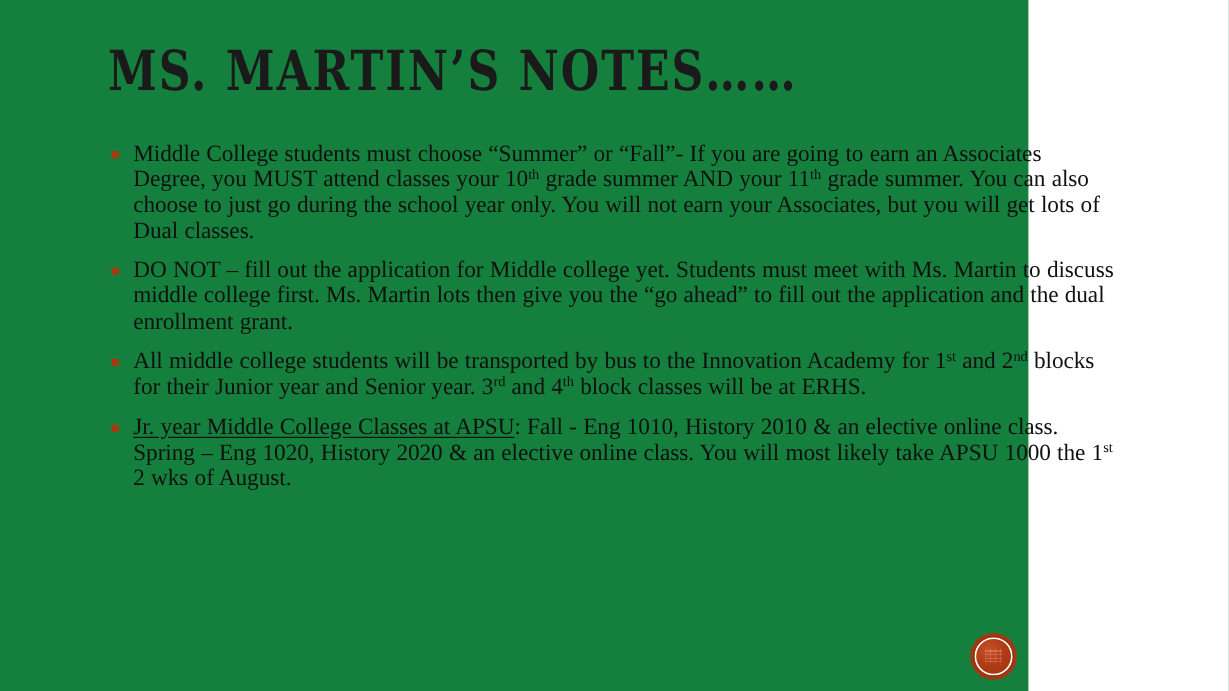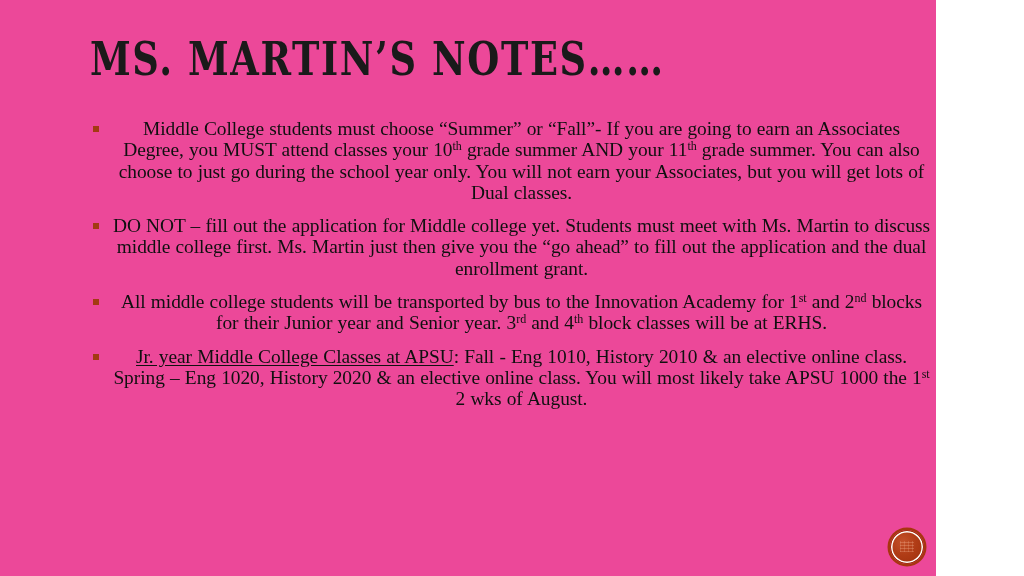--- a/index.html
+++ b/index.html
@@ -9,23 +9,23 @@
   }
   body {
     width: 1024px;
     height: 576px;
     background: #ffffff;
     font-family: "Liberation Serif", "DejaVu Serif", serif;
     overflow: hidden;
   }
   .slide {
     position: relative;
-    width: 936px;
+    width: 857px;
     height: 576px;
-    background: #ec4899;
+    background: #15803d;
   }
 
   
   .slide-title {
     position: absolute;
     left: 90px;
     top: 33px;
     width: 860px;
     font-family: "DejaVu Serif", "Liberation Serif", serif;
     font-weight: 700;
@@ -51,21 +51,21 @@
     list-style: none;
   }
   .note-item {
     position: relative;
     padding-left: 19px;
     margin: 0 0 12px 0;
     font-family: "Liberation Serif", "DejaVu Serif", serif;
     font-size: 19.4px;
     line-height: 21.3px;
     color: #101010;
-    text-align: center;
+    text-align: left;
     letter-spacing: -0.05px;
     word-spacing: 0.4px;
   }
   .note-item:last-child { margin-bottom: 16px; }
 
   .note-bullet {
     position: absolute;
     left: 1px;
     top: 8px;
     width: 6px;
@@ -118,21 +118,21 @@
 
   <ul class="notes-list">
 
     <li class="note-item">
       <span class="note-bullet"></span>
       <span class="note-text">Middle College students must choose “Summer” or “Fall”- If you are going to earn an Associates Degree, you MUST attend classes your 10<sup>th</sup> grade summer AND your 11<sup>th</sup> grade summer. You can also choose to just go during the school year only. You will not earn your Associates, but you will get lots of Dual classes.</span>
     </li>
 
     <li class="note-item">
       <span class="note-bullet"></span>
-      <span class="note-text">DO NOT – fill out the application for Middle college yet. Students must meet with Ms. Martin to discuss middle college first. Ms. Martin just then give you the “go ahead” to fill out the application and the dual enrollment grant.</span>
+      <span class="note-text">DO NOT – fill out the application for Middle college yet. Students must meet with Ms. Martin to discuss middle college first. Ms. Martin lots then give you the “go ahead” to fill out the application and the dual enrollment grant.</span>
     </li>
 
 
     <li class="note-item">
       <span class="note-bullet"></span>
       <span class="note-text">All middle college students will be transported by bus to the Innovation Academy for 1<sup>st</sup> and 2<sup>nd</sup> blocks for their Junior year and Senior year. 3<sup>rd</sup> and 4<sup>th</sup> block classes will be at ERHS.</span>
     </li>
 
     <li class="note-item">
       <span class="note-bullet"></span>

